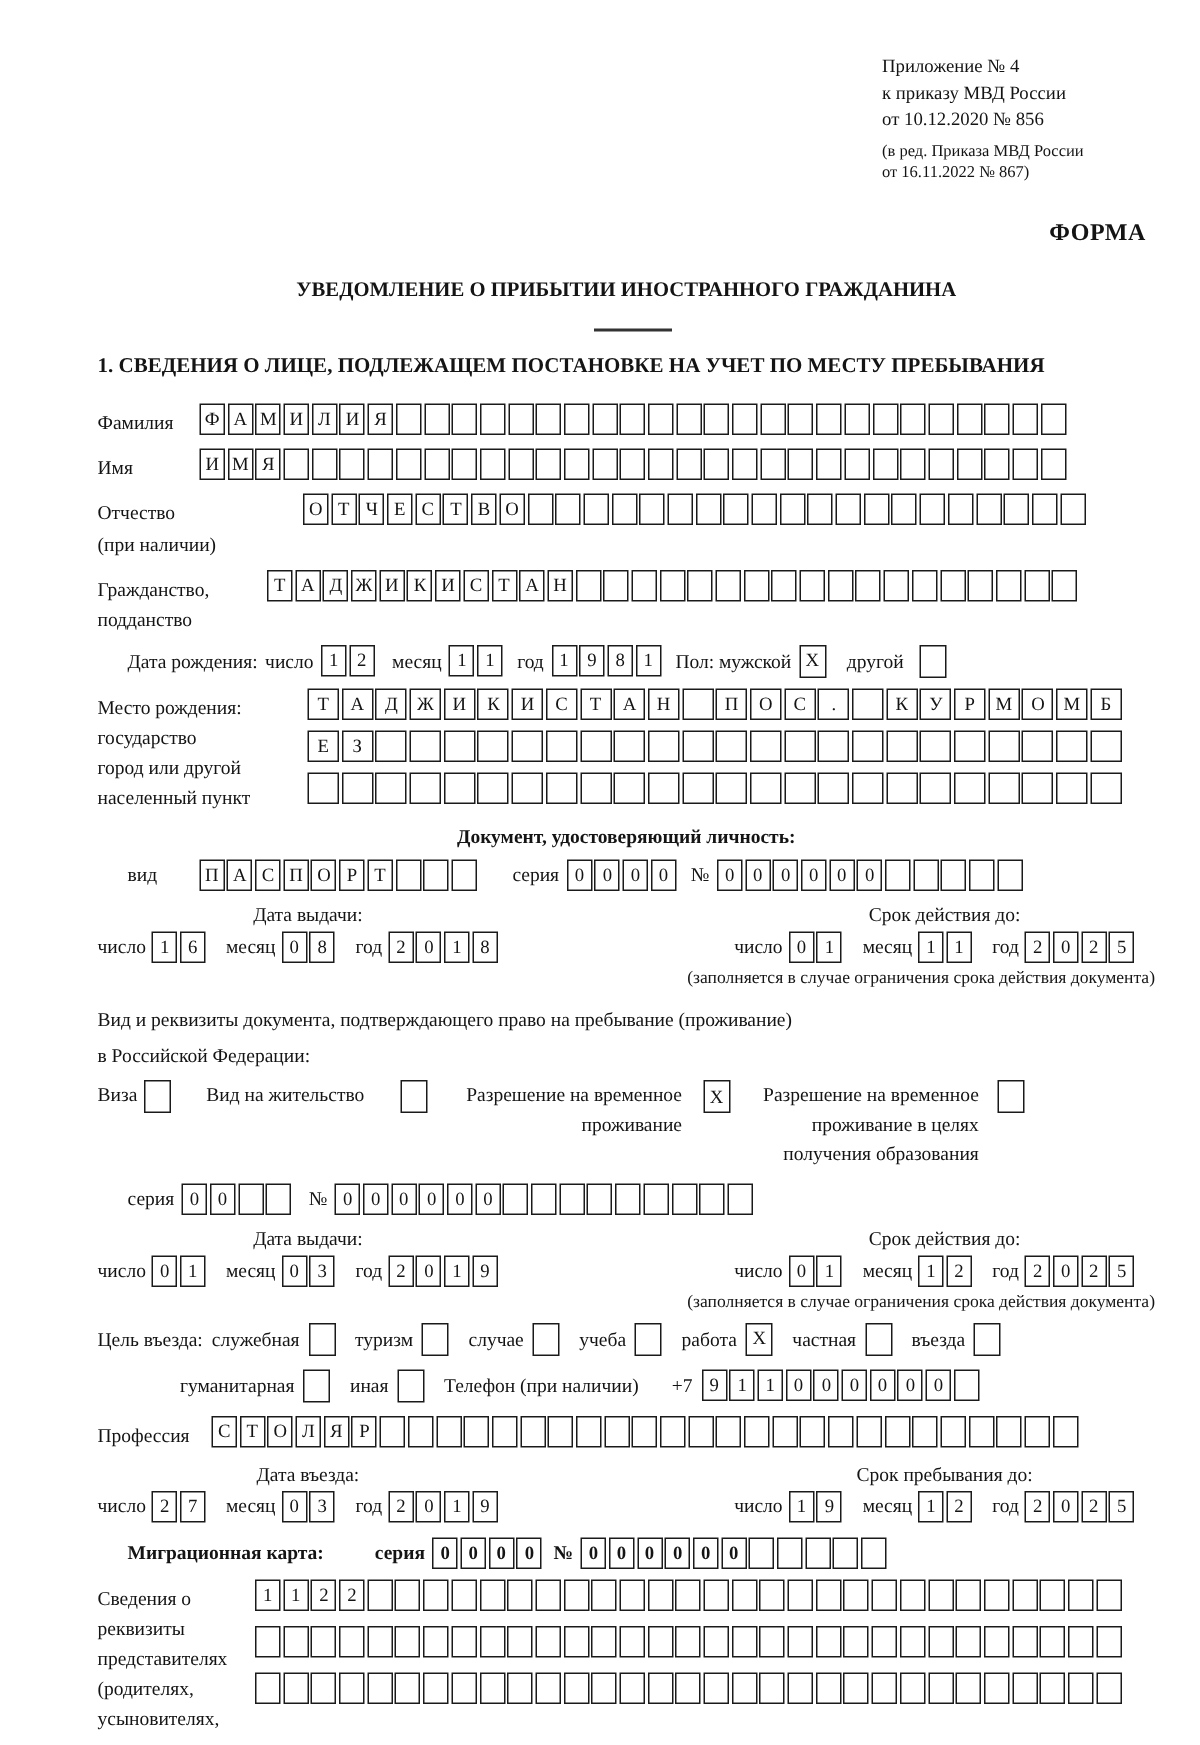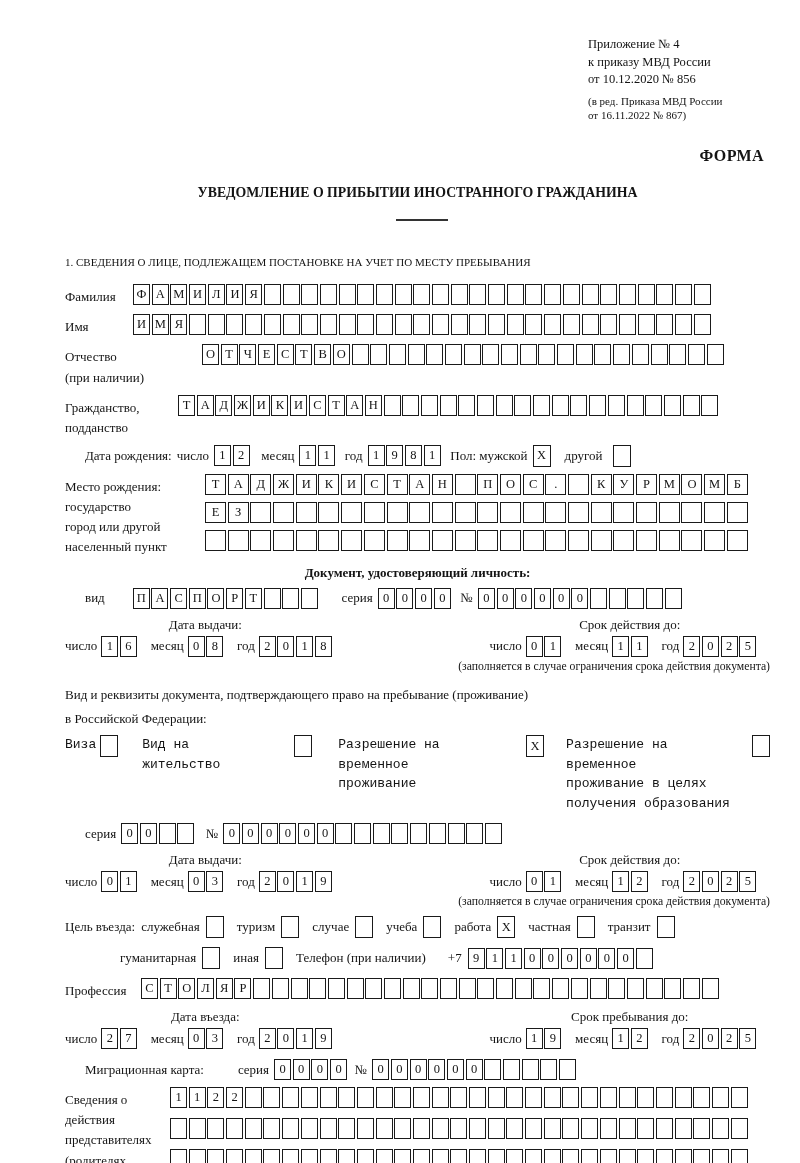--- a/index.html
+++ b/index.html
@@ -6,21 +6,21 @@
   .page{
     width:800px;min-height:1163px;margin:0 auto;background:#fff;color:#141414;
     font-family:"Liberation Serif","DejaVu Serif",serif;font-size:13px;
     box-sizing:border-box;padding:36px 30px 20px 65px;position:relative;
   }
   .annex{margin-left:auto;width:182px;font-size:12.5px;line-height:1.4;}
   .annex .ed{font-size:11px;margin-top:5px;line-height:1.35;}
   .forma{text-align:right;font-weight:bold;font-size:16px;margin-top:24px;padding-right:6px;letter-spacing:.4px;}
   .title{text-align:center;font-weight:bold;font-size:13.8px;margin-top:16px;line-height:1.7;}
   .uslot{display:inline-block;width:52px;border-bottom:2px solid #333;height:11px;margin-left:8px;}
-  .sec{font-weight:normal;font-size:11px;margin-top:28px;margin-bottom:16px;}
+  .sec{font-weight:bold;font-size:14px;margin-top:9px;margin-bottom:16px;}
   .frow{display:flex;align-items:flex-start;margin-bottom:7px;}
   .flabel{flex:0 0 auto;padding-top:3px;line-height:1.55;}
   .w68{width:68px;} .w113{width:113px;} .w137{width:137px;} .w140{width:140px;} .w105{width:105px;}
   .cells{display:flex;flex-wrap:nowrap;}
   .cell{flex:0 0 auto;width:15px;height:19px;border:1.6px solid #1a1a1a;margin-right:1.7px;
         display:flex;align-items:center;justify-content:center;font-size:12.5px;background:#fff;}
   .wide .cell{width:19px;}
   .stack .cells{margin-bottom:7px;}
   .box{flex:0 0 auto;display:inline-flex;width:16px;height:20px;border:1.6px solid #1a1a1a;
        align-items:center;justify-content:center;font-size:12.5px;background:#fff;}
@@ -29,25 +29,25 @@
   .dgroup{display:flex;align-items:center;}
   .dgroup .dl{margin-right:4px;white-space:nowrap;}
   .dgroup .cells{margin-right:12px;}
   .datecols{display:flex;justify-content:space-between;margin-top:8px;}
   .datecol .datetitle{text-align:center;margin-bottom:3px;}
   .note{font-size:11.7px;text-align:right;margin-top:3px;}
   .dochead{text-align:center;font-weight:bold;font-size:13px;margin:4px 0 7px;}
   .intro{line-height:1.85;margin-top:10px;}
   .permit-row{display:flex;align-items:flex-start;margin-top:4px;margin-bottom:10px;}
   .pitem{display:flex;align-items:flex-start;}
-  .pitem .plabel{text-align:left;line-height:1.5;font-family:Liberation Mono, monospace;}
+  .pitem .plabel{text-align:right;line-height:1.5;}
   .purpose{display:flex;align-items:center;margin-bottom:9px;flex-wrap:nowrap;}
   .purpose .plb{margin-right:6px;white-space:nowrap;}
   .purpose .box{margin-right:13px;}
-  .mt6{margin-top:6px;} .mt10{margin-top:10px;}
+  .mt6{margin-top:6px;} .mt10{margin-top:10px;font-weight:bold;}
 </style>
 </head>
 <body>
 
 <div class="page">
 
   <div class="annex">
     <div>Приложение № 4</div>
     <div>к приказу МВД России</div>
     <div>от 10.12.2020 № 856</div>
@@ -538,21 +538,21 @@
     <span class="plb">туризм</span>
     <span class="box"></span>
     <span class="plb">случае</span>
     <span class="box"></span>
     <span class="plb">учеба</span>
     <span class="box"></span>
     <span class="plb">работа</span>
     <span class="box">X</span>
     <span class="plb">частная</span>
     <span class="box"></span>
-    <span class="plb">транзит</span>
+    <span class="plb">въезда</span>
     <span class="box"></span>
   </div>
 
   <div class="purpose" style="padding-left:55px">
     <span class="plb">гуманитарная</span>
     <span class="box"></span>
     <span class="plb">иная</span>
     <span class="box"></span>
     <span class="plb" style="">Телефон (при наличии)</span>
     <span class="plb" style="margin-left:16px">+7</span>
@@ -677,21 +677,21 @@
           <span class="cell"></span>
           <span class="cell"></span>
           <span class="cell"></span>
         </span>
     </div>
   </div>
 
   <div class="frow mt6">
     <div class="flabel w105">
       <div>Сведения о</div>
-      <div>действия</div>
+      <div>реквизиты</div>
       <div>представителях</div>
       <div>(родителях,</div>
       <div>усыновителях,</div>
 
     </div>
     <div class="stack">
       <div class="cells" style="margin-bottom:10px">
           <span class="cell">1</span>
           <span class="cell">1</span>
           <span class="cell">2</span>

